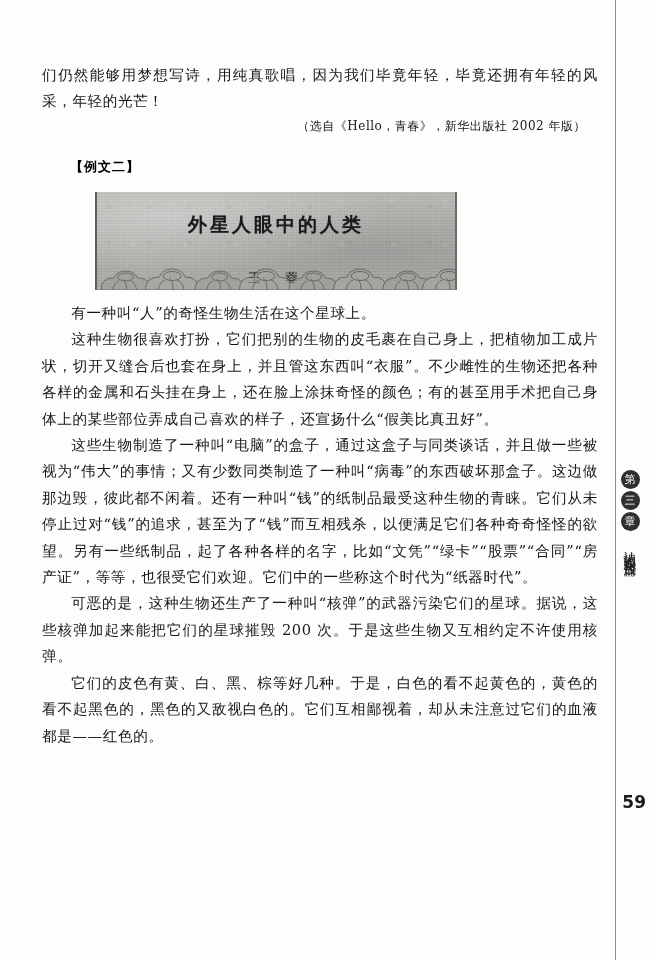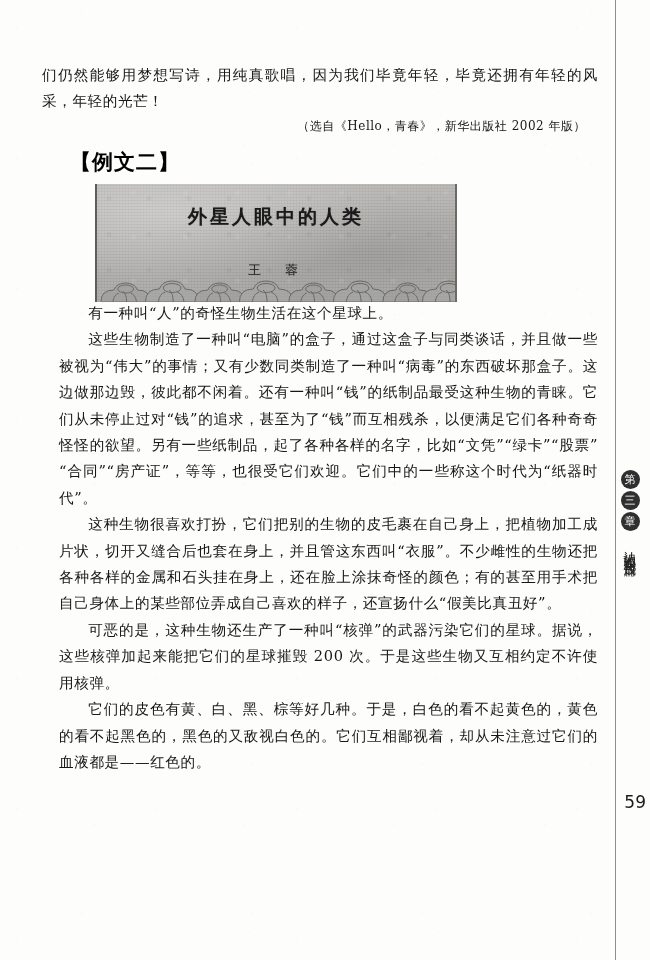--- a/index.html
+++ b/index.html
@@ -64,36 +64,36 @@
     text-align: right;
     font-size: 12px;
     letter-spacing: 0.5px;
     color: #171717;
     padding-right: 12px;
     box-sizing: border-box;
   }
 
   .example-heading {
     position: absolute;
-    top: 148px;
+    top: 158px;
     left: 28px;
-    font-size: 21px;
+    font-size: 13px;
     font-weight: bold;
     letter-spacing: 1px;
     color: #000;
     font-family: "DejaVu Sans", "Liberation Sans", sans-serif;
   }
 
   
   .banner {
     position: absolute;
-    top: 184px;
+    top: 192px;
     left: 95px;
     width: 362px;
-    height: 118px;
+    height: 98px;
     box-sizing: border-box;
     border-left: 2px solid #5d5d5d;
     border-right: 2px solid #6a6a6a;
     overflow: hidden;
     background:
       radial-gradient(ellipse at 20% 25%, rgba(255,255,255,0.30), transparent 55%),
       radial-gradient(ellipse at 78% 60%, rgba(0,0,0,0.10), transparent 60%),
       linear-gradient(180deg, #b6b5b2 0%, #aeadaa 45%, #a7a6a3 100%);
   }
   .banner-noise {
@@ -136,21 +136,21 @@
     position: absolute;
     left: 0;
     bottom: 0;
     width: 100%;
     height: 26px;
     opacity: 0.8;
   }
 
   
   .article { position: absolute; top: 300px; left: 0; width: 556px; }
-  .article p.para { margin-bottom: 0; margin-left: 17px; }
+  .article p.para { margin-bottom: 0; }
 
   
   .margin-rule {
     position: absolute;
     right: 34px;
     top: 0;
     width: 1px;
     height: 960px;
     background: #8d8d8d;
     z-index: 5;
@@ -186,39 +186,40 @@
     display: inline-block;
   }
   .folio {
     position: absolute;
     right: 4px;
     top: 792px;
     font-size: 17px;
     font-family: "DejaVu Sans", "Liberation Sans", sans-serif;
     color: #1a1a1a;
     z-index: 10;
+    font-weight: bold;
   }
 </style>
 </head>
 <body>
 
 <div class="page-body">
 
   <div class="top-block">
     <p class="para">们仍然能够用梦想写诗，用纯真歌唱，因为我们毕竟年轻，毕竟还拥有年轻的风采，年轻的光芒！</p>
   </div>
 
   <div class="source-line">（选自《Hello，青春》，新华出版社 2002 年版）</div>
 
   <div class="example-heading">【例文二】</div>
 
   <div class="article">
     <p class="para indent">有一种叫“人”的奇怪生物生活在这个星球上。</p>
+    <p class="para indent">这种生物很喜欢打扮，它们把别的生物的皮毛裹在自己身上，把植物加工成片状，切开又缝合后也套在身上，并且管这东西叫“衣服”。不少雌性的生物还把各种各样的金属和石头挂在身上，还在脸上涂抹奇怪的颜色；有的甚至用手术把自己身体上的某些部位弄成自己喜欢的样子，还宣扬什么“假美比真丑好”。</p>
     <p class="para indent">这些生物制造了一种叫“电脑”的盒子，通过这盒子与同类谈话，并且做一些被视为“伟大”的事情；又有少数同类制造了一种叫“病毒”的东西破坏那盒子。这边做那边毁，彼此都不闲着。还有一种叫“钱”的纸制品最受这种生物的青睐。它们从未停止过对“钱”的追求，甚至为了“钱”而互相残杀，以便满足它们各种奇奇怪怪的欲望。另有一些纸制品，起了各种各样的名字，比如“文凭”“绿卡”“股票”“合同”“房产证”，等等，也很受它们欢迎。它们中的一些称这个时代为“纸器时代”。</p>
-    <p class="para indent">这种生物很喜欢打扮，它们把别的生物的皮毛裹在自己身上，把植物加工成片状，切开又缝合后也套在身上，并且管这东西叫“衣服”。不少雌性的生物还把各种各样的金属和石头挂在身上，还在脸上涂抹奇怪的颜色；有的甚至用手术把自己身体上的某些部位弄成自己喜欢的样子，还宣扬什么“假美比真丑好”。</p>
     <p class="para indent">可恶的是，这种生物还生产了一种叫“核弹”的武器污染它们的星球。据说，这些核弹加起来能把它们的星球摧毁 200 次。于是这些生物又互相约定不许使用核弹。</p>
     <p class="para indent">它们的皮色有黄、白、黑、棕等好几种。于是，白色的看不起黄色的，黄色的看不起黑色的，黑色的又敌视白色的。它们互相鄙视着，却从未注意过它们的血液都是——红色的。</p>
   </div>
 
 </div>
 
 <div class="banner">
   <div class="banner-noise"></div>
   <div class="banner-title">外星人眼中的人类</div>
   <div class="banner-author">王　蓉</div>

